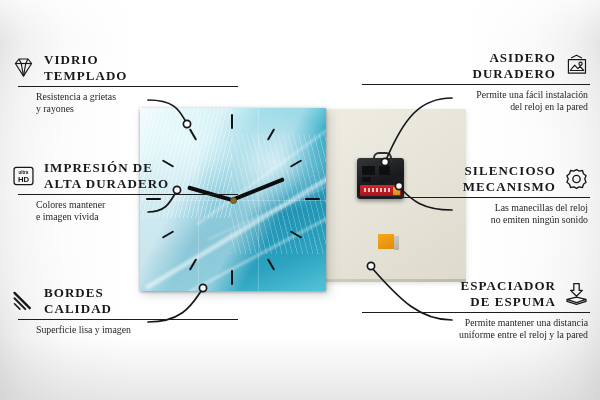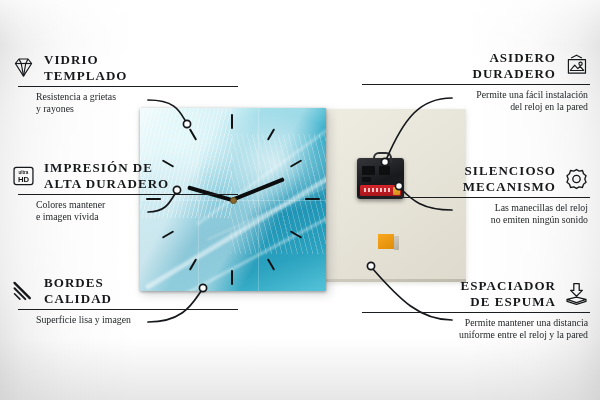--- a/index.html
+++ b/index.html
@@ -41,21 +41,21 @@
   .feat.left .rule{margin-left:8px;}
   .desc{font-size:9.8px;line-height:11.6px;color:#242628;margin-top:4px;white-space:pre-line;}
   .feat.left .desc{text-align:left;margin-left:26px;}
   .feat.right .desc{text-align:right;margin-right:2px;}
 
   .ic{width:27px;height:24px;flex:0 0 auto;display:block;}
 
   
   #f-vidrio {left:10px; top:52px;}
   #f-impresion{left:10px; top:160px;}
-  #f-bordes {left:10px; top:275px;}
+  #f-bordes {left:10px; top:285px;}
   
   #f-asidero {left:362px;top:50px;}
   #f-mecanismo{left:362px;top:163px;}
   #f-espaciador{left:362px;top:278px;font-family:Liberation Serif, serif;}
 
   
   #product{position:absolute;left:120px;top:95px;width:365px;height:210px;}
 
   .wallpanel{position:absolute;left:200px;top:14px;width:146px;height:172px;
     background:linear-gradient(145deg,#efece2 0%,#e8e5da 40%,#dedacd 100%);

